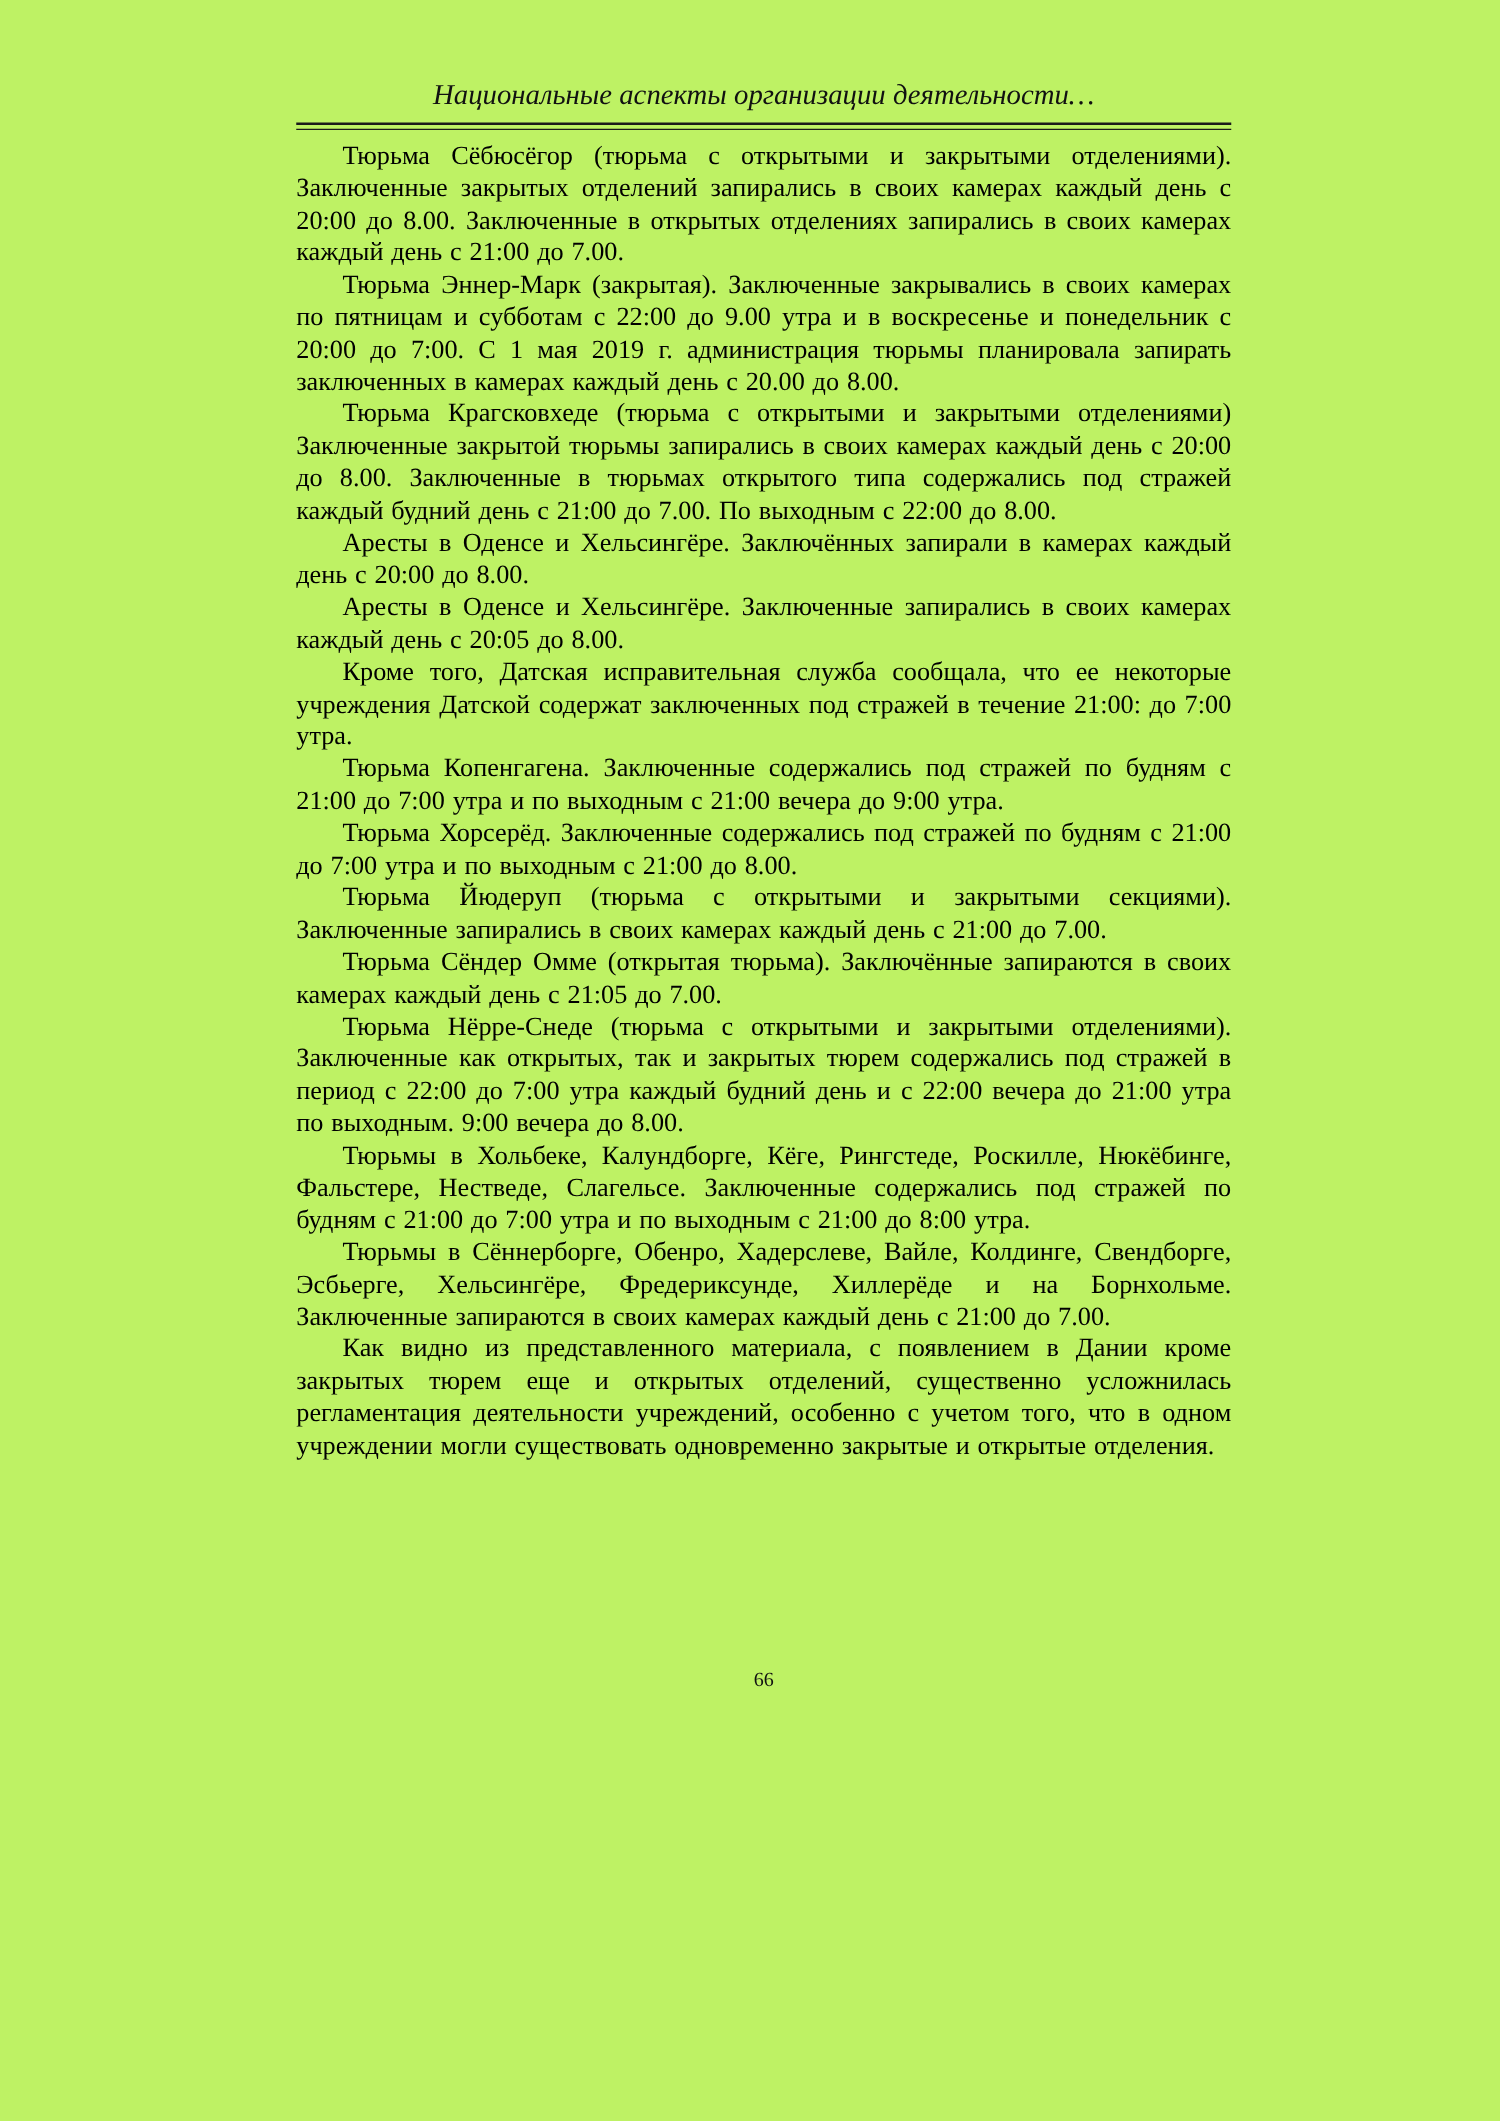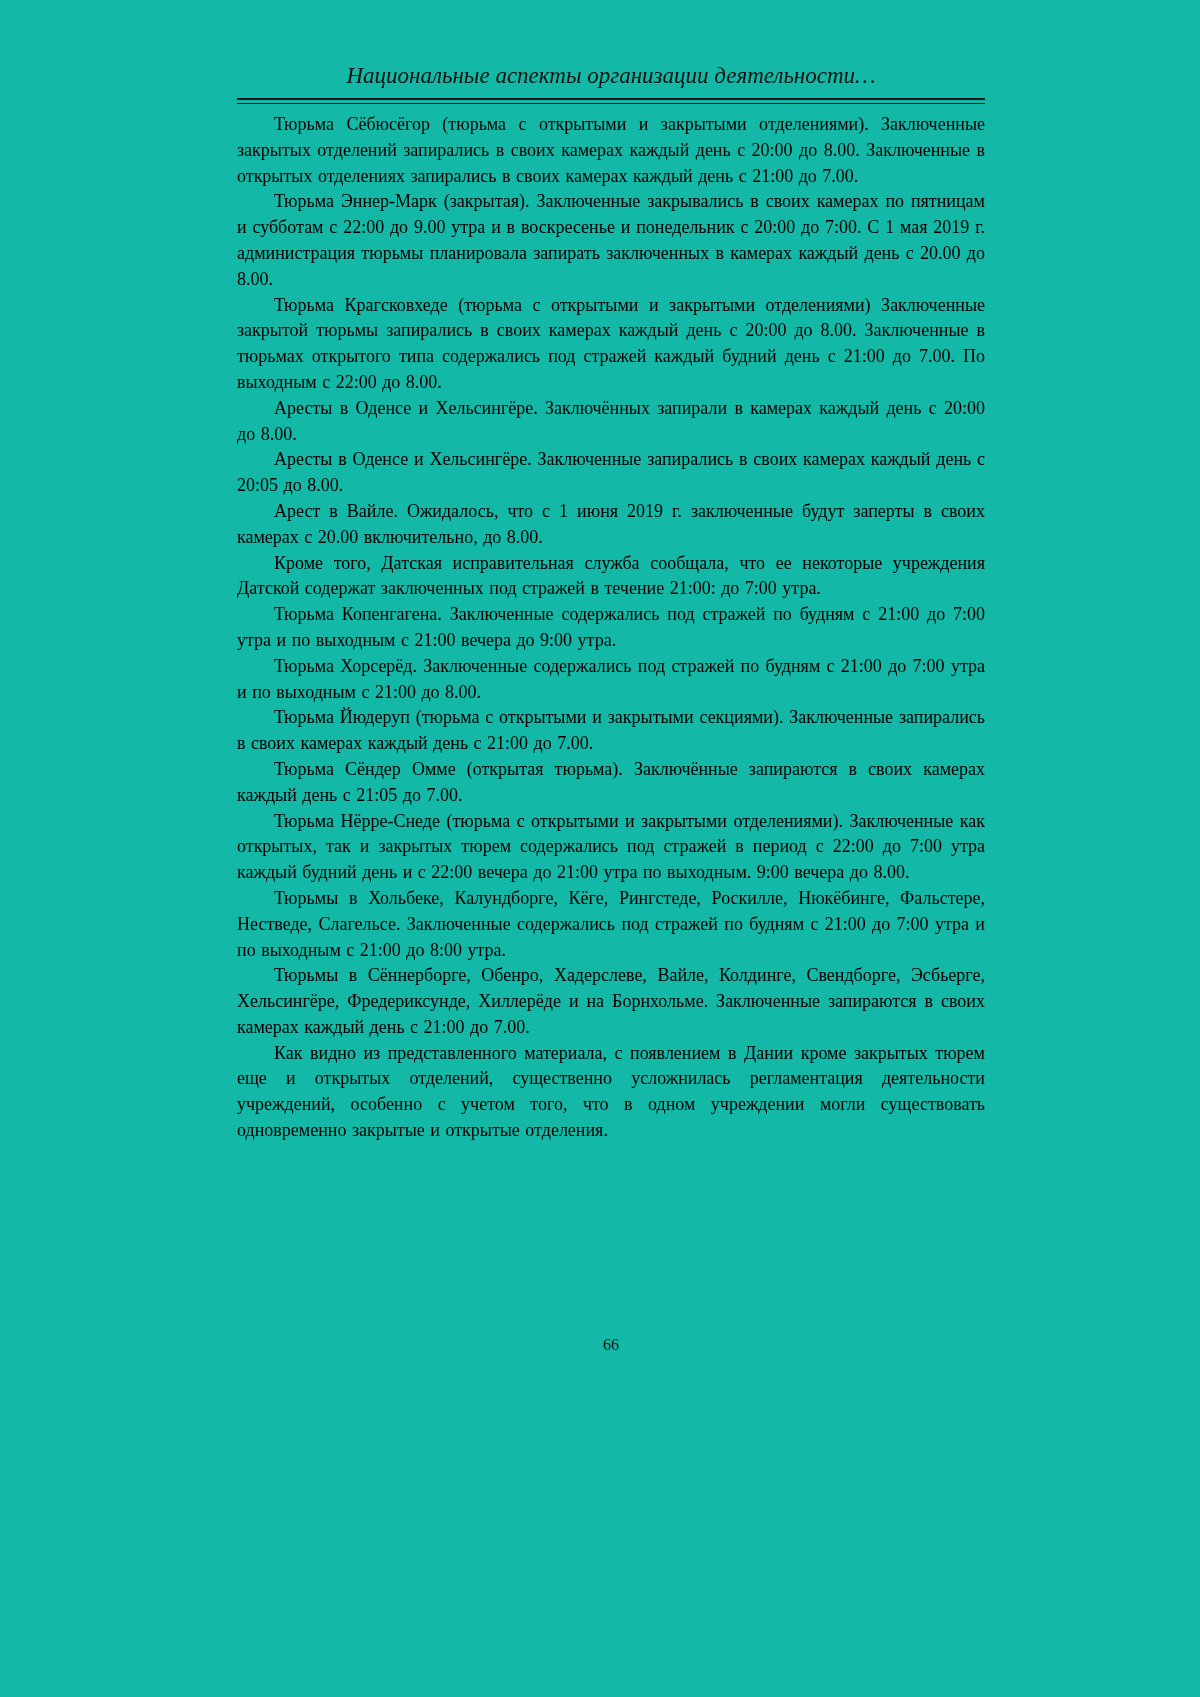--- a/index.html
+++ b/index.html
@@ -12,21 +12,21 @@
     width: 1200px;
     height: 1697px;
     font-family: "Liberation Serif", "DejaVu Serif", serif;
     color: #000000;
     overflow: hidden;
   }
   .page {
     position: absolute;
     left: 0; top: 0;
     width: 1200px; height: 1697px;
-    background: #14b8a6;
+    background: #bef264;
   }
   .running-head {
     position: absolute;
     left: 237px;
     top: 62px;
     width: 748px;
     text-align: center;
     font-style: italic;
     font-size: 23px;
     line-height: 28px;
@@ -46,21 +46,21 @@
     position: absolute;
     left: 237px;
     top: 112px;
     width: 748px;
   }
   .article-body p.para {
     margin: 0;
     padding: 0;
     text-indent: 37px;
     text-align: justify;
-    font-size: 18px;
+    font-size: 21px;
     line-height: 25.8px;
     word-spacing: 1px;
   }
   .page-number {
     position: absolute;
     left: 237px;
     top: 1332px;
     width: 748px;
     text-align: center;
     font-size: 16px;
@@ -76,21 +76,20 @@
   <div class="running-head">Национальные аспекты организации деятельности…</div>
 
   <div class="header-rule"></div>
 
   <div class="article-body" id="article-body">
       <p class="para">Тюрьма Сёбюсёгор (тюрьма с открытыми и закрытыми отделениями). Заключенные закрытых отделений запирались в своих камерах каждый день с 20:00 до 8.00. Заключенные в открытых отделениях запирались в своих камерах каждый день с 21:00 до 7.00.</p>
       <p class="para">Тюрьма Эннер-Марк (закрытая). Заключенные закрывались в своих камерах по пятницам и субботам с 22:00 до 9.00 утра и в воскресенье и понедельник с 20:00 до 7:00. С 1 мая 2019 г. администрация тюрьмы планировала запирать заключенных в камерах каждый день с 20.00 до 8.00.</p>
       <p class="para">Тюрьма Крагсковхеде (тюрьма с открытыми и закрытыми отделениями) Заключенные закрытой тюрьмы запирались в своих камерах каждый день с 20:00 до 8.00. Заключенные в тюрьмах открытого типа содержались под стражей каждый будний день с 21:00 до 7.00. По выходным с 22:00 до 8.00.</p>
       <p class="para">Аресты в Оденсе и Хельсингёре. Заключённых запирали в камерах каждый день с 20:00 до 8.00.</p>
       <p class="para">Аресты в Оденсе и Хельсингёре. Заключенные запирались в своих камерах каждый день с 20:05 до 8.00.</p>
-      <p class="para">Арест в Вайле. Ожидалось, что с 1 июня 2019 г. заключенные будут заперты в своих камерах с 20.00 включительно, до 8.00.</p>
       <p class="para">Кроме того, Датская исправительная служба сообщала, что ее некоторые учреждения Датской содержат заключенных под стражей в течение 21:00: до 7:00 утра.</p>
       <p class="para">Тюрьма Копенгагена. Заключенные содержались под стражей по будням с 21:00 до 7:00 утра и по выходным с 21:00 вечера до 9:00 утра.</p>
       <p class="para">Тюрьма Хорсерёд. Заключенные содержались под стражей по будням с 21:00 до 7:00 утра и по выходным с 21:00 до 8.00.</p>
       <p class="para">Тюрьма Йюдеруп (тюрьма с открытыми и закрытыми секциями). Заключенные запирались в своих камерах каждый день с 21:00 до 7.00.</p>
       <p class="para">Тюрьма Сёндер Омме (открытая тюрьма). Заключённые запираются в своих камерах каждый день с 21:05 до 7.00.</p>
       <p class="para">Тюрьма Нёрре-Снеде (тюрьма с открытыми и закрытыми отделениями). Заключенные как открытых, так и закрытых тюрем содержались под стражей в период с 22:00 до 7:00 утра каждый будний день и с 22:00 вечера до 21:00 утра по выходным. 9:00 вечера до 8.00.</p>
       <p class="para">Тюрьмы в Хольбеке, Калундборге, Кёге, Рингстеде, Роскилле, Нюкёбинге, Фальстере, Нестведе, Слагельсе. Заключенные содержались под стражей по будням с 21:00 до 7:00 утра и по выходным с 21:00 до 8:00 утра.</p>
       <p class="para">Тюрьмы в Сённерборге, Обенро, Хадерслеве, Вайле, Колдинге, Свендборге, Эсбьерге, Хельсингёре, Фредериксунде, Хиллерёде и на Борнхольме. Заключенные запираются в своих камерах каждый день с 21:00 до 7.00.</p>
       <p class="para">Как видно из представленного материала, с появлением в Дании кроме закрытых тюрем еще и открытых отделений, существенно усложнилась регламентация деятельности учреждений, особенно с учетом того, что в одном учреждении могли существовать одновременно закрытые и открытые отделения.</p>
     </div>

